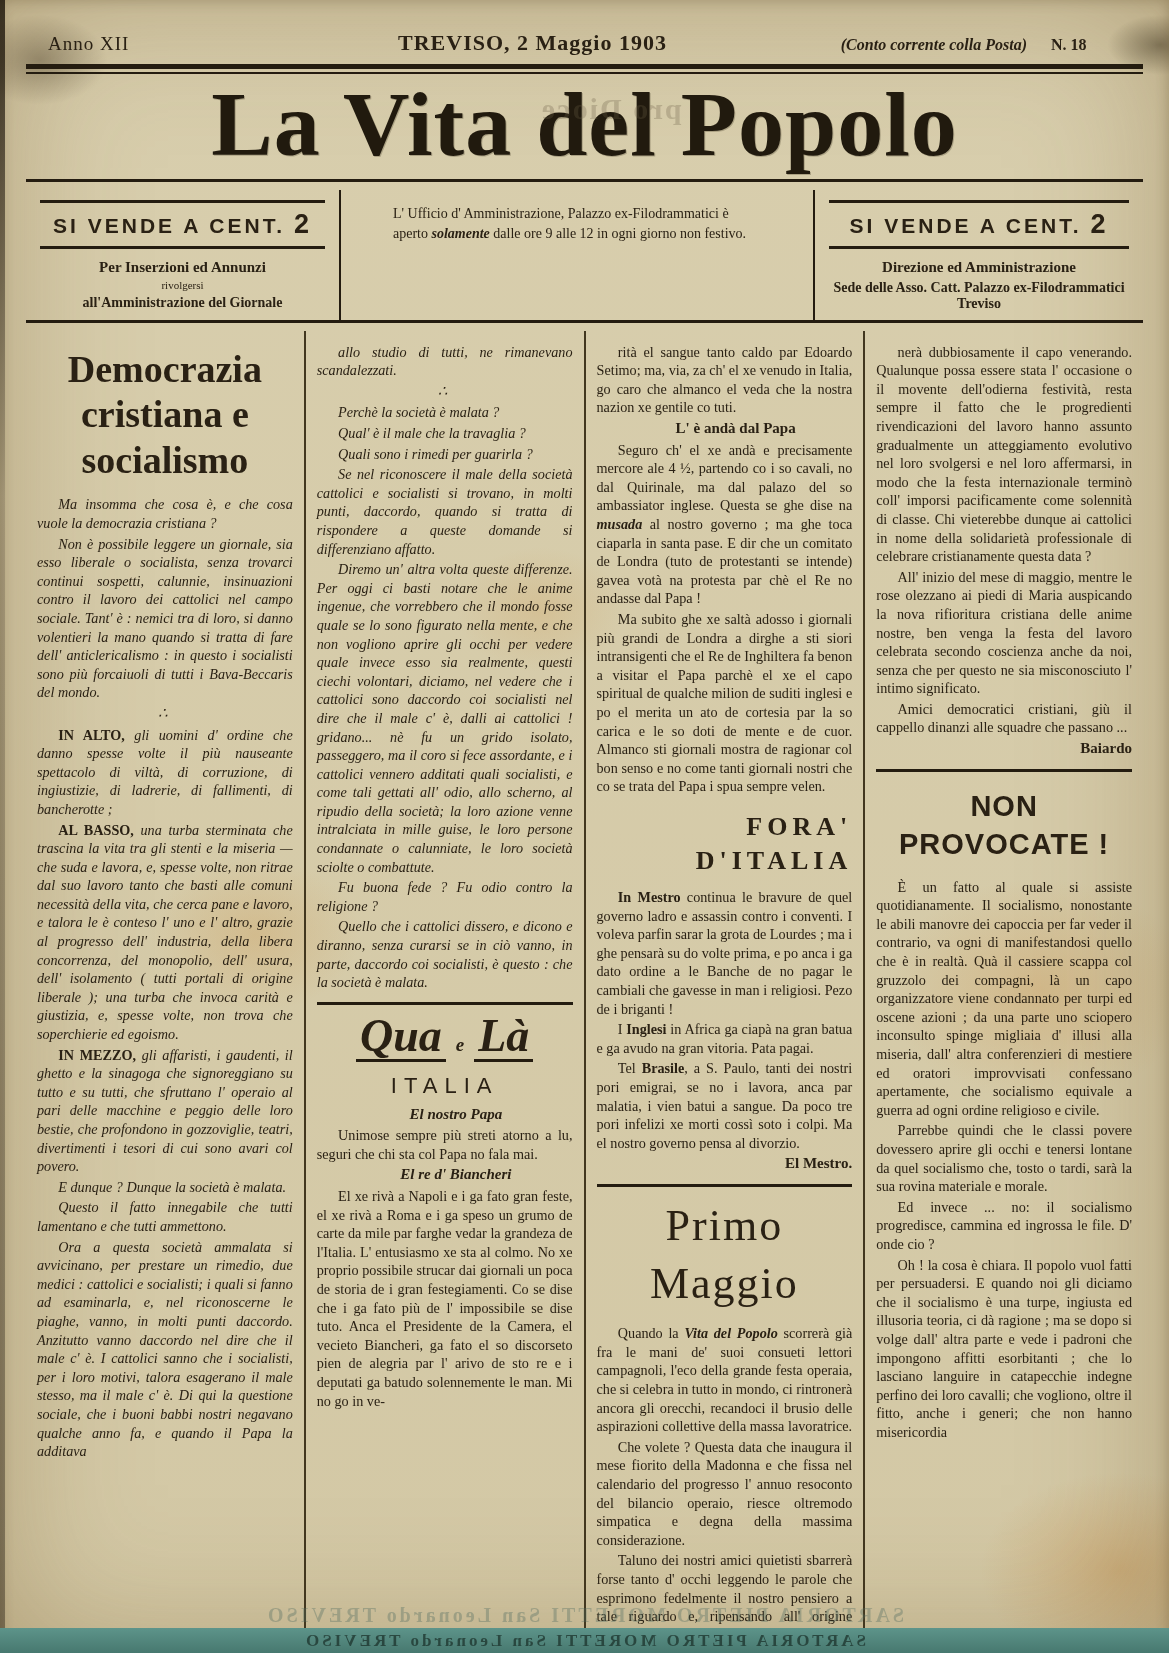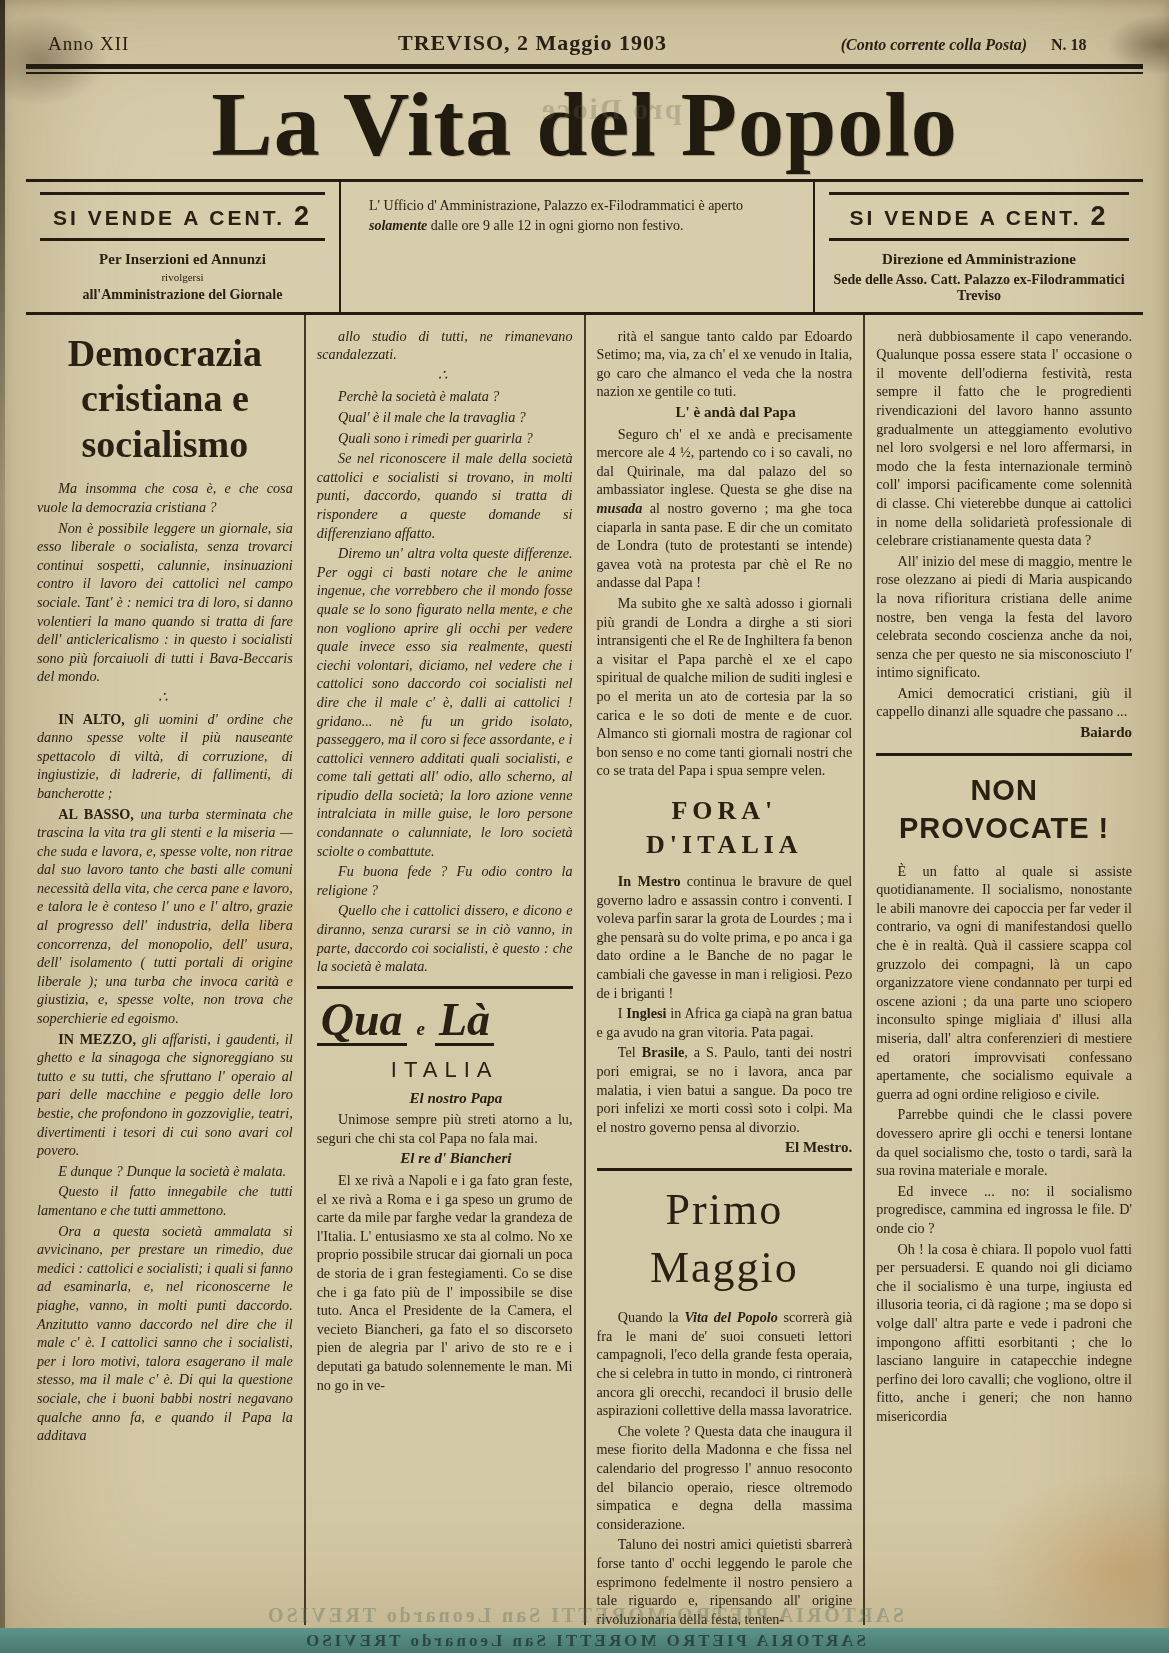--- a/index.html
+++ b/index.html
@@ -26,21 +26,21 @@
   .dateline{font-size:22px; font-weight:bold; letter-spacing:1px; flex:1; text-align:center;}
   .conto{font-size:16px; font-style:italic; font-weight:bold; width:260px; text-align:right; padding-right:24px;}
   .numero{font-size:16px; font-weight:bold; width:70px; text-align:left;}
   .double-rule{margin:8px 26px 0 26px; border-top:5px solid #241c10; border-bottom:2px solid #241c10; height:3px;}
   .masthead{margin:2px 0 0 0; text-align:center; font-size:92px; font-weight:bold; letter-spacing:1px;
     line-height:1.05; color:#211a0e; text-shadow:1px 1px 0 rgba(40,30,10,.25);}
   .ghost{position:absolute; left:540px; top:92px; font-size:30px; font-weight:bold; color:#6b5f46;
     opacity:.28; transform:scaleX(-1); letter-spacing:2px;}
   .rule{border-top:3px solid #241c10; margin:6px 26px 0 26px;}
   
-  .subheader{display:flex; margin:0 26px; border-bottom:3px solid #241c10;}
+  .subheader{display:flex; margin:8px 26px; border-bottom:3px solid #241c10;gap:24px;}
   .sub-cell{padding:10px 14px 8px 14px;}
   .sub-left{width:285px; border-right:2px solid #241c10; text-align:center;}
   .sub-center{flex:1; font-size:14px; line-height:1.45; padding:14px 28px; text-align:left;}
   .sub-right{width:300px; border-left:2px solid #241c10; text-align:center;}
   .price-line{border-top:3px solid #241c10; border-bottom:3px solid #241c10; padding:6px 2px;
     font-family:"Liberation Sans","DejaVu Sans",sans-serif; font-weight:bold; font-size:21px; letter-spacing:3px;}
   .price-line .big2{font-size:27px;}
   .sub-small1{font-weight:bold; font-size:15px; margin-top:10px;}
   .sub-small2{font-size:11px; margin-top:3px;}
   .sub-small3{font-weight:bold; font-size:14px; margin-top:4px;}
@@ -48,27 +48,27 @@
   
   .columns{display:flex; margin:0 26px 0 26px; height:1310px; overflow:hidden;}
   .col{flex:1; padding:12px 11px 0 11px; overflow:hidden; font-size:14.2px; line-height:1.31; text-align:justify;}
   .col + .col{border-left:2px solid #42371f;}
   .col p{margin:0 0 2px 0; text-indent:1.5em;}
   .italic-body p{font-style:italic;}
   .headline1{font-size:38px; font-weight:bold; text-align:center; line-height:1.2; margin:4px 0 12px 0; font-style:normal;}
   .separator{text-align:center; font-size:15px; letter-spacing:4px; margin:4px 0; text-indent:0 !important; font-style:normal;}
   .lead{font-style:normal; font-weight:bold;}
   .sec-rule{border-top:3px solid #241c10; margin:10px 0 8px 0;}
-  .qua-la{text-align:left; margin:6px 0 4px 0; font-style:italic; font-weight:bold;}
+  .qua-la{text-align:center; margin:6px 0 4px 0; font-style:italic; font-weight:bold;}
   .qua-la .big{font-size:46px; border-bottom:3px solid #241c10; padding:0 4px 0 4px; display:inline-block; line-height:1;}
   .qua-la .small-e{font-size:19px; margin:0 10px; font-style:italic;}
   .italia-head{text-align:center; font-family:"Liberation Sans","DejaVu Sans",sans-serif;
     font-size:22px; letter-spacing:7px; margin:10px 0 4px 0; font-weight:normal;}
   .sub-head{text-align:center; font-weight:bold; font-size:15px; margin:8px 0 6px 0; font-style:normal; text-indent:0;}
-  .fora-head{text-align:center; font-weight:bold; font-size:26px; letter-spacing:5px; margin:14px 0 10px 0;}
+  .fora-head{text-align:right; font-weight:bold; font-size:26px; letter-spacing:5px; margin:14px 0 10px 0;}
   .primo-head{text-align:center; font-size:44px; margin:10px 0 12px 0; font-weight:normal; letter-spacing:2px;}
   .nonprov-head{text-align:center; font-family:"Liberation Sans","DejaVu Sans",sans-serif;
     font-weight:bold; font-size:29px; letter-spacing:1px; margin:16px 0 14px 0;}
   .signature{text-align:right; font-weight:bold; font-size:15px; margin:4px 6px 4px 0; text-indent:0;}
   
   .bottom-ghost{position:absolute; left:0; right:0; bottom:26px; text-align:center; font-weight:bold;
     font-size:20px; letter-spacing:3px; color:#4e6b60; opacity:.35; transform:scaleX(-1);}
   .bottom-band{position:absolute; left:0; right:0; bottom:0; height:25px;
     background:linear-gradient(#5d948a,#47786f); display:flex; align-items:center; justify-content:center;}
   .bottom-band span{transform:scaleX(-1); font-weight:bold; font-size:17px; letter-spacing:3px;

